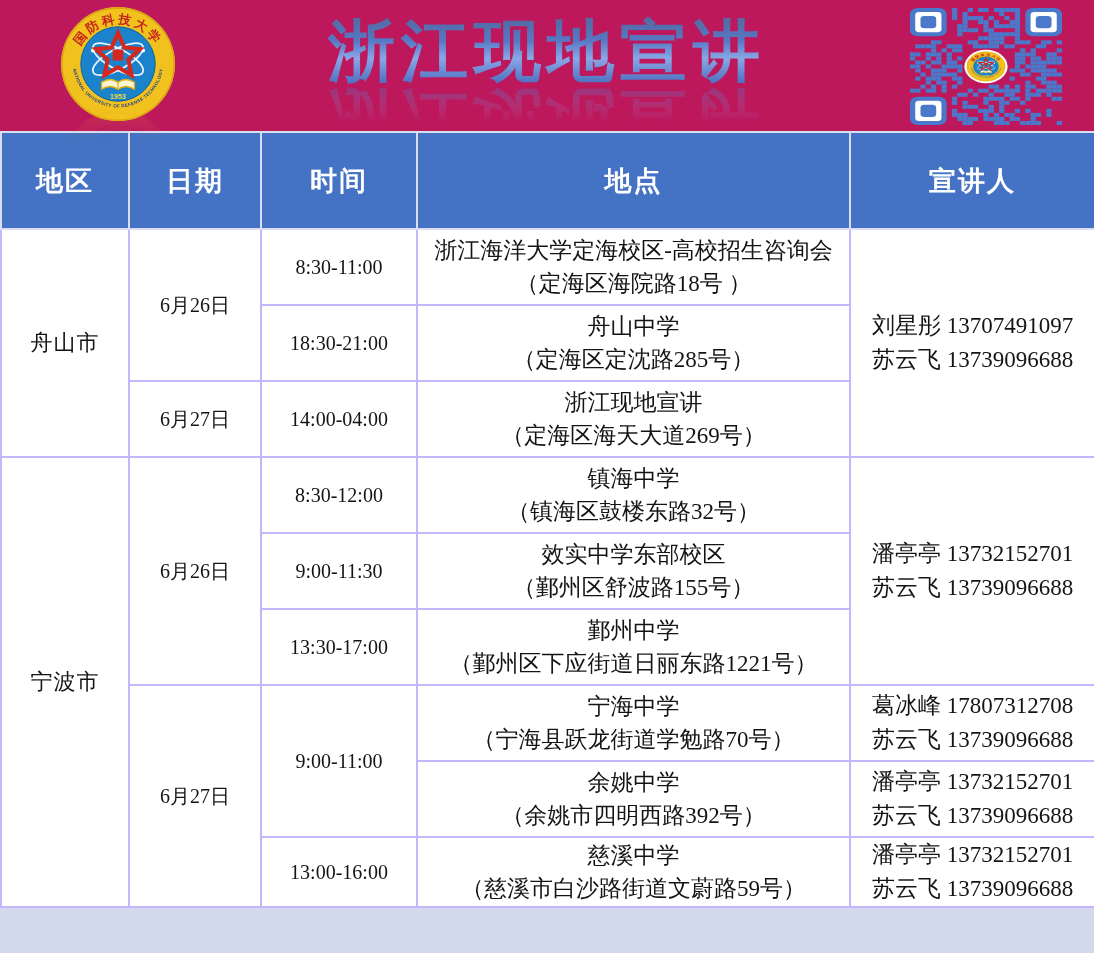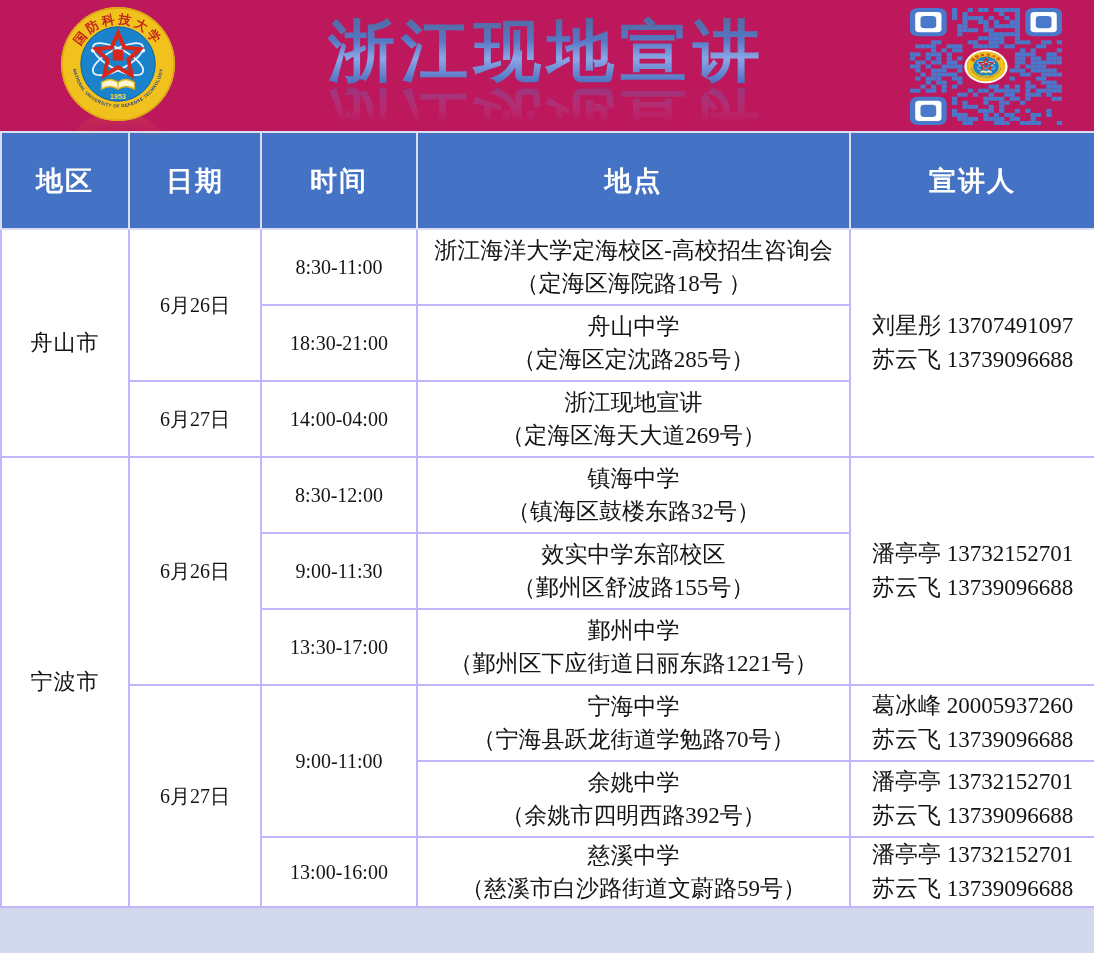--- a/index.html
+++ b/index.html
@@ -505,21 +505,21 @@
         </td>
       </tr>
       <tr class="body-row">
         <td class="date" rowspan="3">6月27日</td>
         <td class="time" rowspan="2">9:00-11:00</td>
         <td class="venue">
           <div class="venue-name">宁海中学</div>
           <div class="venue-addr">（宁海县跃龙街道学勉路70号）</div>
         </td>
         <td class="presenter">
-          <div class="presenter-line">葛冰峰 20005937260</div>
+          <div class="presenter-line">葛冰峰 17807312708</div>
           <div class="presenter-line">苏云飞 13739096688</div>
         </td>
       </tr>
       <tr class="body-row">
         <td class="venue">
           <div class="venue-name">余姚中学</div>
           <div class="venue-addr">（余姚市四明西路392号）</div>
         </td>
         <td class="presenter">
           <div class="presenter-line">潘亭亭 13732152701</div>

